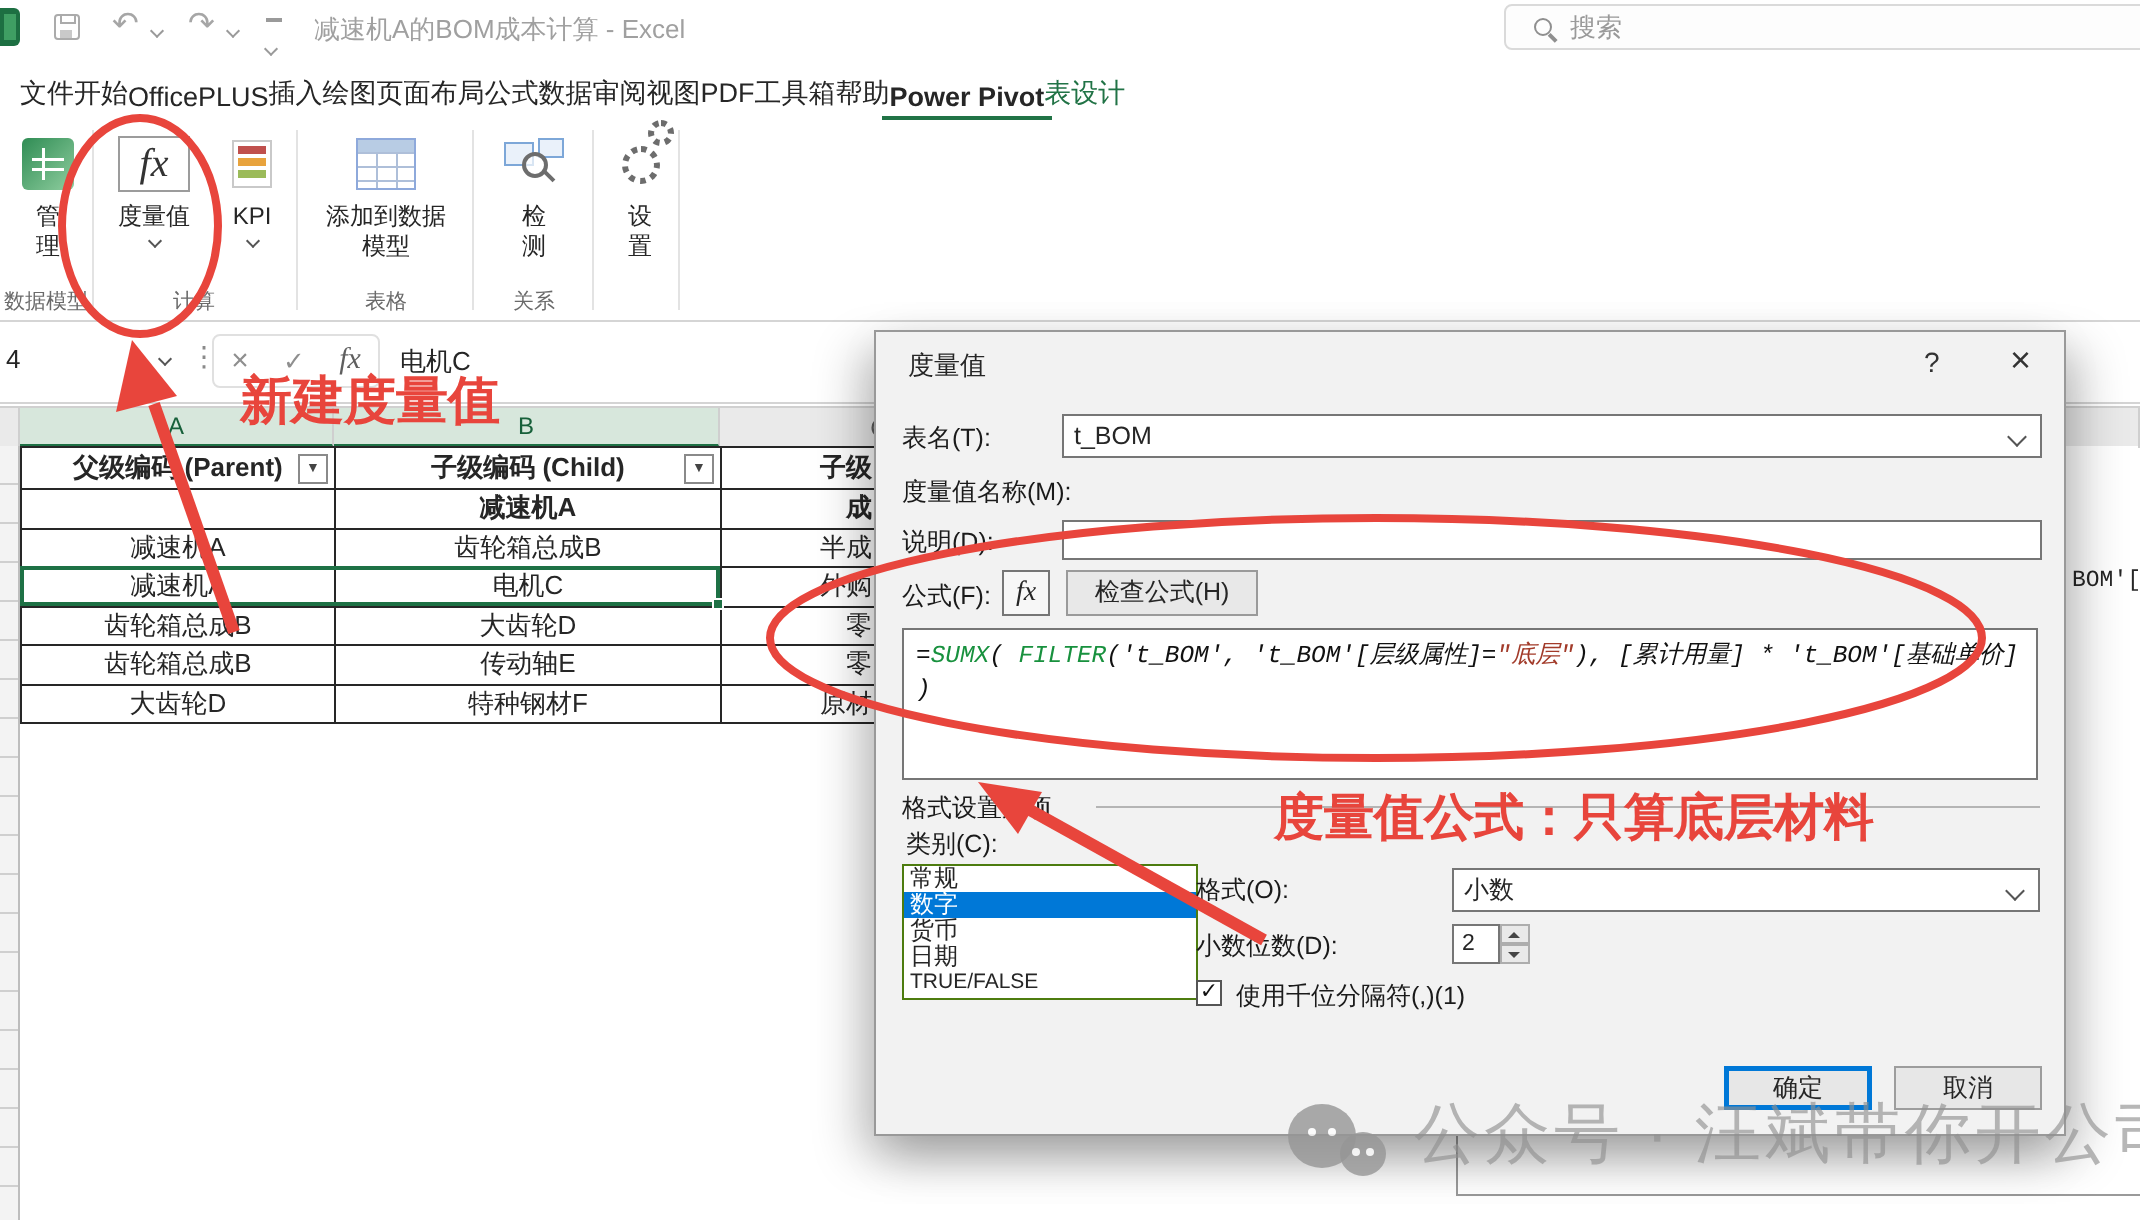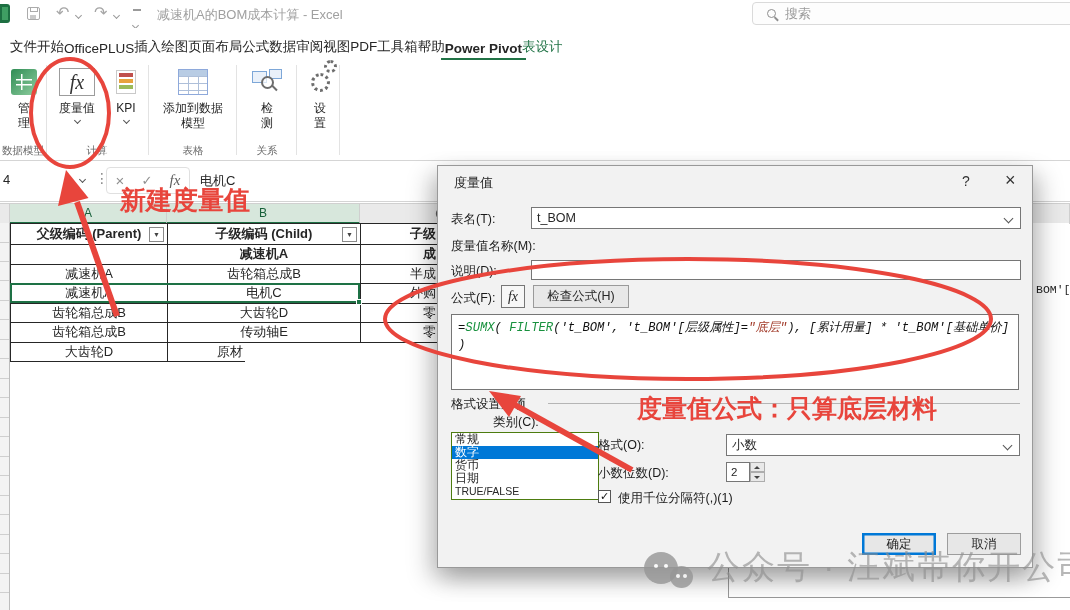--- a/index.html
+++ b/index.html
@@ -269,20 +269,21 @@
       <div class="tcell c1">大齿轮D</div>
       <div class="tcell c2">零</div>
     </div>
     <div class="trow">
       <div class="tcell c0">齿轮箱总成B</div>
       <div class="tcell c1">传动轴E</div>
       <div class="tcell c2">零</div>
     </div>
     <div class="trow">
       <div class="tcell c0">大齿轮D</div>
+      <div class="tcell c1">特种钢材F</div>
       <div class="tcell c2">原材</div>
     </div>
   </div>
 <div id="selbox">
     <span class="handle"></span>
   </div>
 
 <div id="clip-frag">BOM'[层</div>
 
 <div id="backwin"></div>
@@ -304,21 +305,21 @@
     <span></span>
   </div>
 
   <span class="lbl" style="left:13px; top:124px;">公式(F):</span>
   <div id="fxbtn">fx</div>
   <div id="checkbtn">检查公式(H)</div>
   <div id="fml"><span class="k">=</span><span class="g">SUMX</span><span class="k">( </span><span class="g">FILTER</span><span class="k">('t_BOM', 't_BOM'[层级属性]=</span><span class="r">"底层"</span><span class="k">), [累计用量] * 't_BOM'[基础单价] )</span></div>
 
   <span class="lbl" style="left:13px; top:230px;">格式设置选项</span>
   <div id="sec-rule"></div>
-  <span class="lbl" style="left:15px; top:248px;margin-left:40px;">类别(C):</span>
+  <span class="lbl" style="left:15px; top:248px;">类别(C):</span>
   <div id="catlist">
       <div class="ci">常规</div>
       <div class="ci sel">数字</div>
       <div class="ci">货币</div>
       <div class="ci">日期</div>
       <div class="ci lat">TRUE/FALSE</div>
     </div>
 
   <span class="lbl" style="left:160px; top:271px;">格式(O):</span>
   <div class="inp combo" style="left:288px; top:268px; width:294px; height:22px;">

